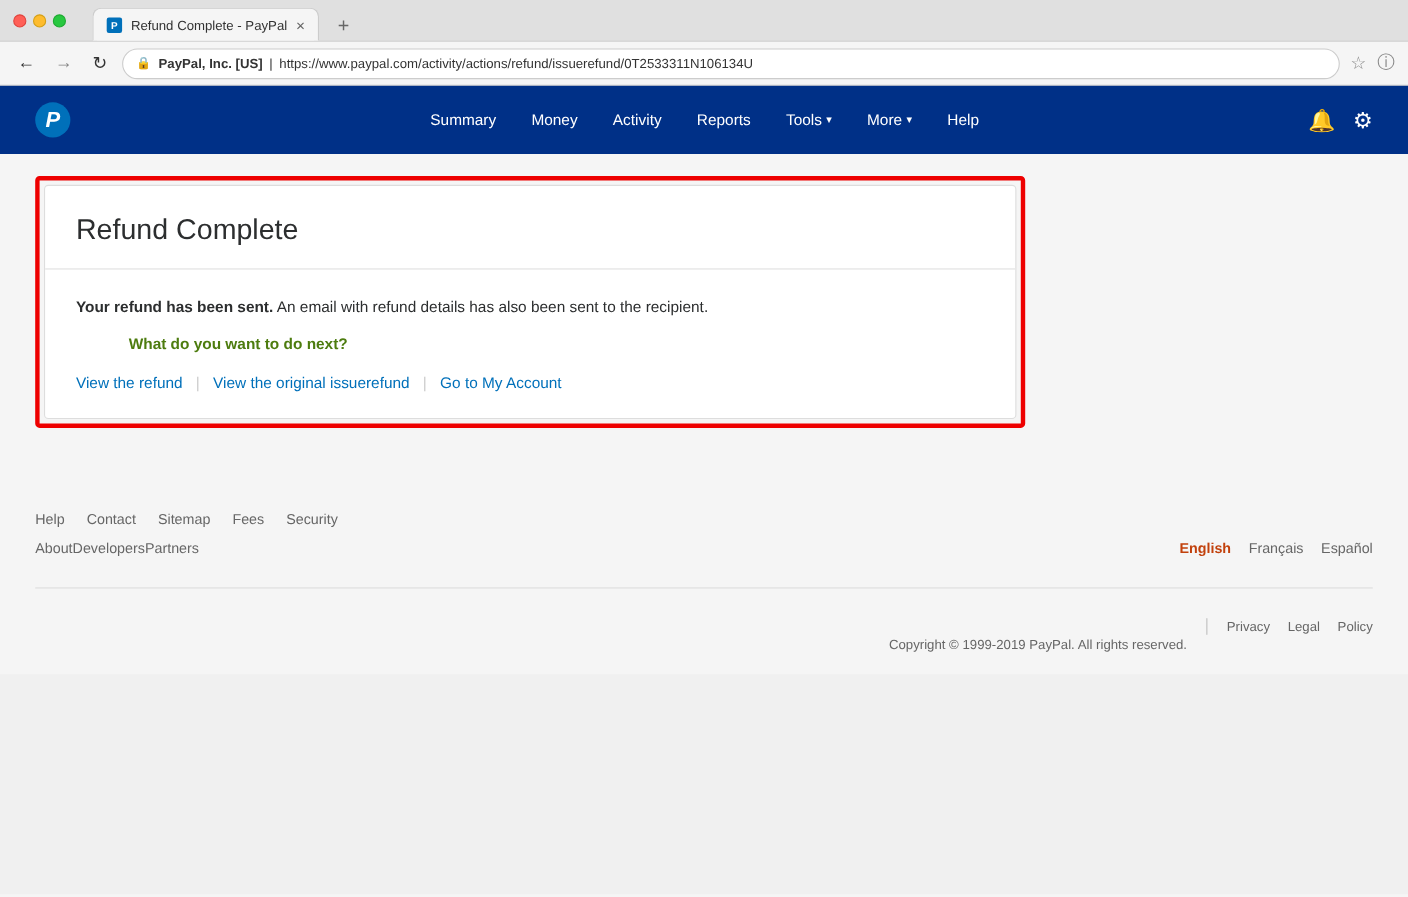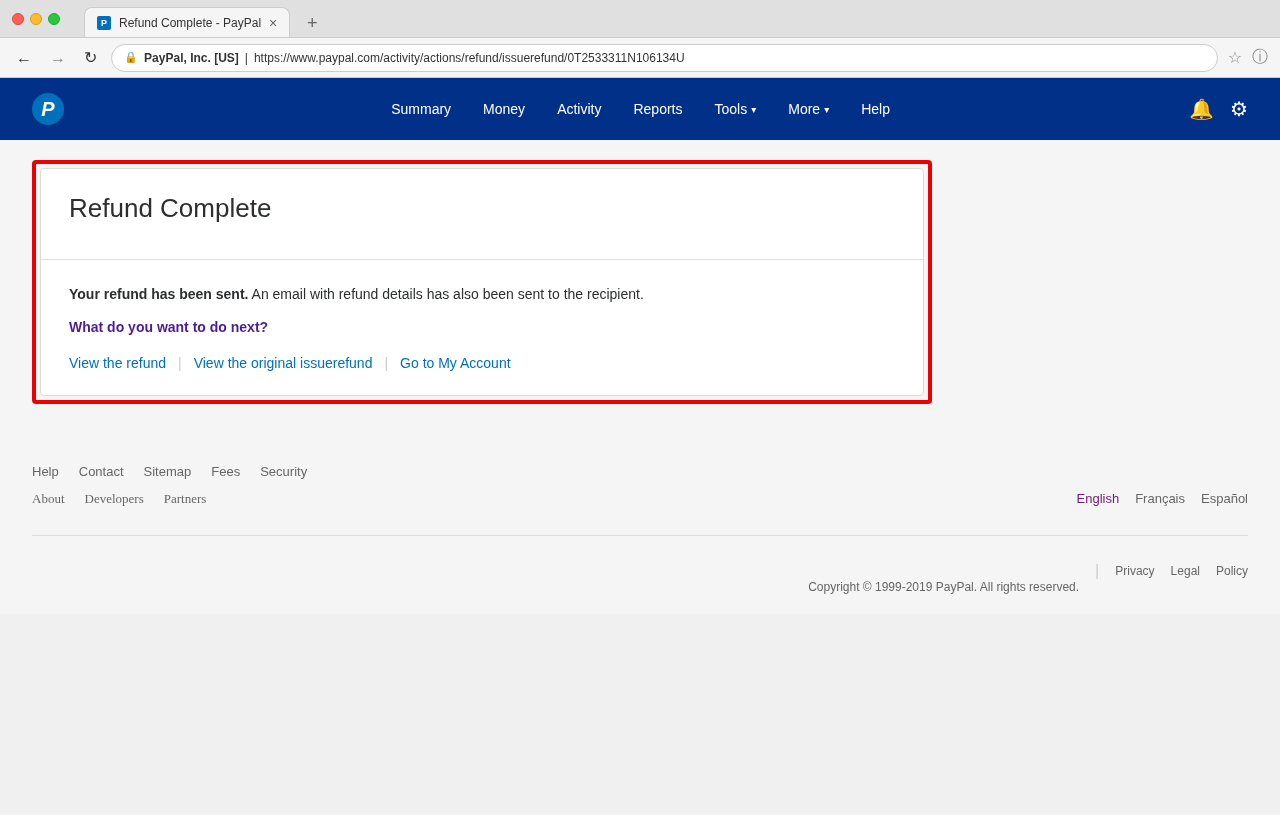--- a/index.html
+++ b/index.html
@@ -250,21 +250,21 @@
     
     .refund-card {
       background: white;
       border: 1px solid #ddd;
       border-radius: 4px;
       overflow: hidden;
       width: 100%;
     }
 
     .refund-header {
-      padding: 24px 28px 35px;
+      padding: 24px 28px 20px;
       border-bottom: 1px solid #e0e0e0;
     }
 
     .refund-title {
       font-size: 26px;
       font-weight: 300;
       color: #2c2e2f;
     }
 
     .refund-body {
@@ -277,23 +277,24 @@
       margin-bottom: 14px;
       line-height: 1.5;
     }
 
     .refund-sent-text strong {
       font-weight: 700;
     }
 
     .refund-next-text {
       font-size: 14px;
-      color: #4c1d95;
+      color: #4d7c0f;
       margin-bottom: 20px;
       font-weight: 700;
+      margin-left: 48px;
     }
 
     .refund-actions {
       display: flex;
       align-items: center;
       gap: 0;
       font-size: 14px;
     }
 
     .refund-link {
@@ -335,29 +336,27 @@
       margin-top: -28px;
     }
 
     .footer-lang {
       color: #666;
       font-size: 13px;
       cursor: pointer;
     }
 
     .footer-lang.active {
-      color: #701a75;
-      font-weight: 400;
+      color: #c2410c;
+      font-weight: 700;
     }
 
     .footer-second-row {
       display: flex;
-      gap: 20px;
       margin-bottom: 20px;
-      font-family: Liberation Serif, serif;
     }
 
     .footer-copyright-row {
       display: flex;
       align-items: center;
       justify-content: flex-end;
       gap: 16px;
       padding-top: 12px;
       border-top: 1px solid #ddd;
       margin-top: 8px;

